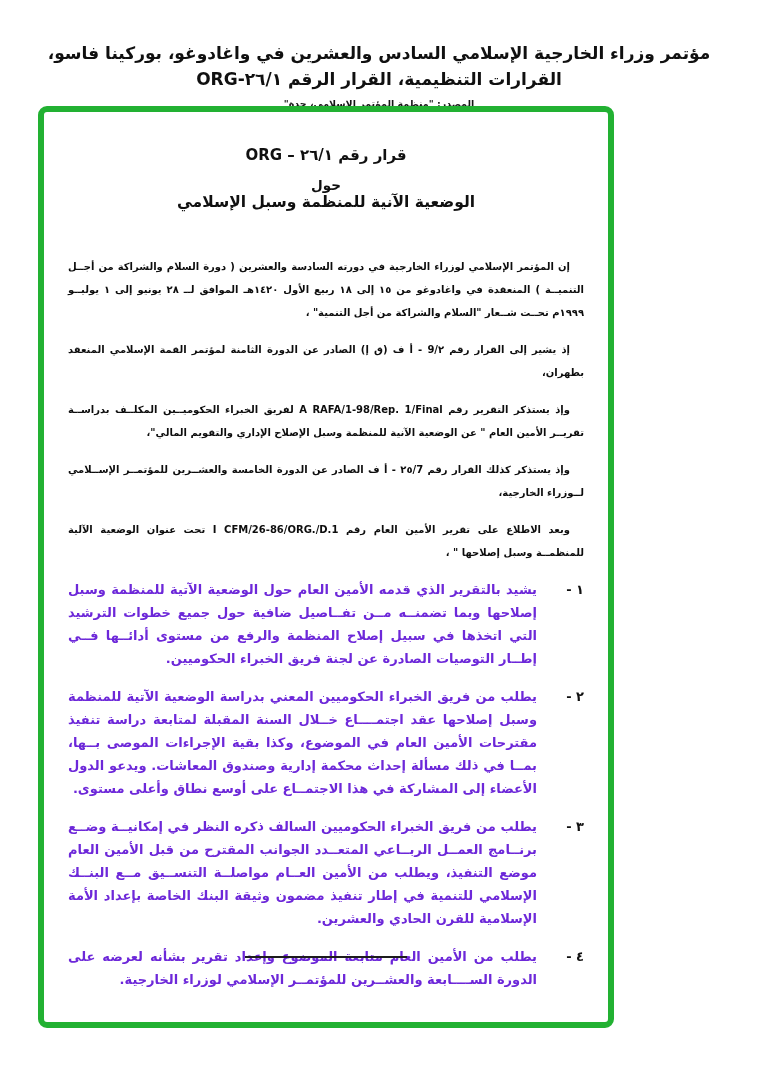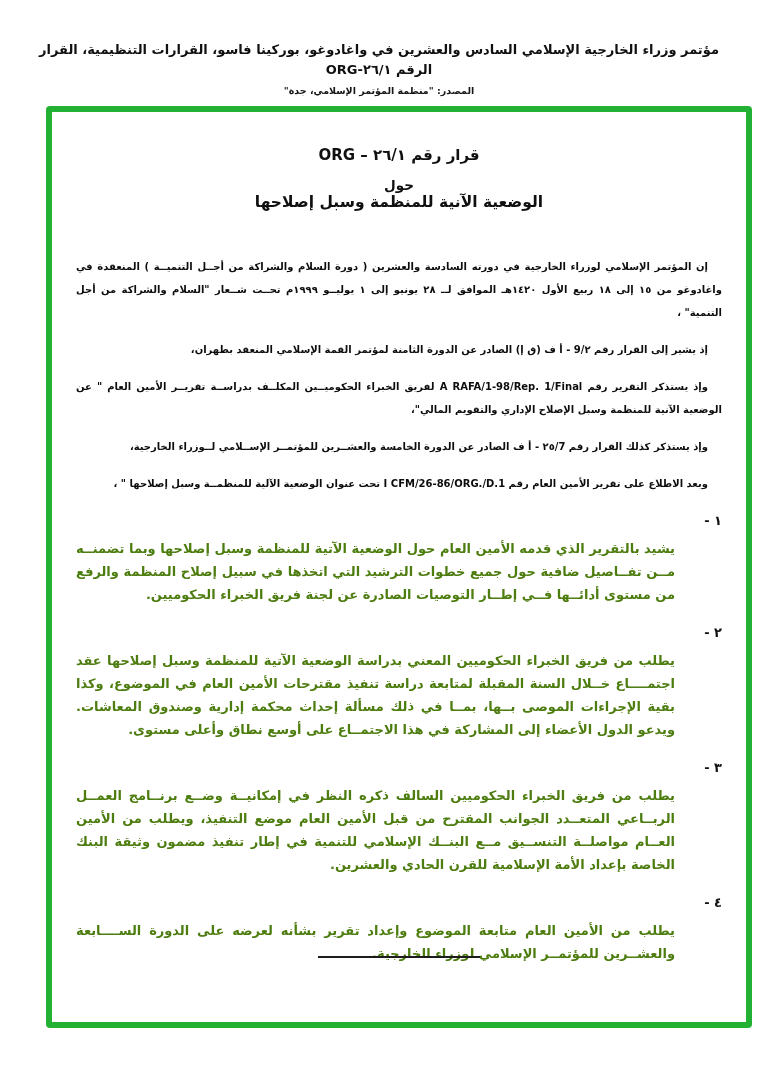--- a/index.html
+++ b/index.html
@@ -4,67 +4,67 @@
 <style>
   html,body{margin:0;padding:0;}
   body{
     width:758px;height:1078px;background:#ffffff;position:relative;
     font-family:"DejaVu Sans", sans-serif;color:#101010;overflow:hidden;
   }
   .page-header{
     position:absolute;top:40px;left:0;right:0;text-align:center;
   }
   .header-line1{
-    font-size:13px;font-weight:bold;line-height:1.55;padding:0 27px;
+    font-size:17px;font-weight:bold;line-height:1.55;padding:0 27px;
     letter-spacing:0;
   }
   .header-line2{
     font-size:9.5px;font-weight:bold;margin-top:5px;color:#151515;
   }
   .green-frame{
-    position:absolute;left:46px;top:106px;width:706px;height:922px;
-    box-sizing:border-box;border:6px solid #22b132;border-radius:4px;
+    position:absolute;left:38px;top:106px;width:576px;height:922px;
+    box-sizing:border-box;border:6px solid #22b132;border-radius:9px;
     padding:34px 24px 0 24px;
   }
   .title-block{text-align:center;font-weight:bold;}
   .title-number{font-size:15px;margin-bottom:13px;}
   .title-about{font-size:13.5px;margin-bottom:0;}
   .title-subject{font-size:15.5px;}
   .preamble{margin-top:44px;}
   .preamble p{
     margin:0 0 14px 0;font-size:10px;font-weight:bold;line-height:23px;
     text-align:justify;text-indent:14px;color:#0d0d0d;
   }
   .operative{margin:2px 0 0 0;padding:0;list-style:none;}
   .operative li{
     display:flex;margin-bottom:15px;font-size:13px;font-weight:bold;line-height:23px;
   }
   .operative .item-marker{
     flex:0 0 auto;width:30px;text-align:right;margin-inline-end:17px;white-space:nowrap;
   }
-  .operative .item-text{flex:1;text-align:justify;color:#4d7c0f;margin-top:28px;}
+  .operative .item-text{flex:1;text-align:justify;color:#6d28d9;}
   .footer-divider{
     position:absolute;top:844px;left:50%;transform:translateX(-50%);
     width:162px;height:0;border-top:2px solid #1c1c1c;
   }
 </style>
 </head>
 <body>
 
 <header class="page-header">
   <div class="header-line1">مؤتمر وزراء الخارجية الإسلامي السادس والعشرين في واغادوغو، بوركينا فاسو، القرارات التنظيمية، القرار الرقم ٢٦/١-ORG</div>
   <div class="header-line2">المصدر:  "منظمة المؤتمر الإسلامي، جدة"</div>
 </header>
 
 <section class="green-frame">
 
   <div class="title-block">
     <div class="title-number">قرار رقم ٢٦/١ – ORG</div>
     <div class="title-about">حول</div>
-    <div class="title-subject">الوضعية الآنية للمنظمة وسبل إصلاحها</div>
+    <div class="title-subject">الوضعية الآنية للمنظمة وسبل الإسلامي</div>
   </div>
 
   <div class="preamble">
     <p>إن المؤتمر الإسلامي لوزراء الخارجية في دورته السادسة والعشرين ( دورة السلام والشراكة من أجــل التنميــة ) المنعقدة في واغادوغو من ١٥ إلى ١٨ ربيع الأول ١٤٢٠هـ الموافق لــ ٢٨ يونيو إلى ١ يوليــو ١٩٩٩م تحــت شــعار "السلام والشراكة من أجل التنمية" ،</p>
     <p>إذ يشير إلى القرار رقم 9/٢ - أ ف (ق إ) الصادر عن الدورة الثامنة لمؤتمر القمة الإسلامي المنعقد بطهران،</p>
     <p>وإذ يستذكر التقرير رقم A RAFA/1-98/Rep. 1/Final لفريق الخبراء الحكوميــين المكلــف بدراســة تقريــر الأمين العام " عن الوضعية الآنية للمنظمة وسبل الإصلاح الإداري والتقويم المالي"،</p>
     <p>وإذ يستذكر كذلك القرار رقم ٢٥/7 - أ ف الصادر عن الدورة الخامسة والعشــرين للمؤتمــر الإســلامي لــوزراء الخارجية،</p>
     <p>وبعد الاطلاع على تقرير الأمين العام رقم I CFM/26-86/ORG./D.1 تحت عنوان  الوضعية الآلية للمنظمــة وسبل إصلاحها " ،</p>
   </div>
 

